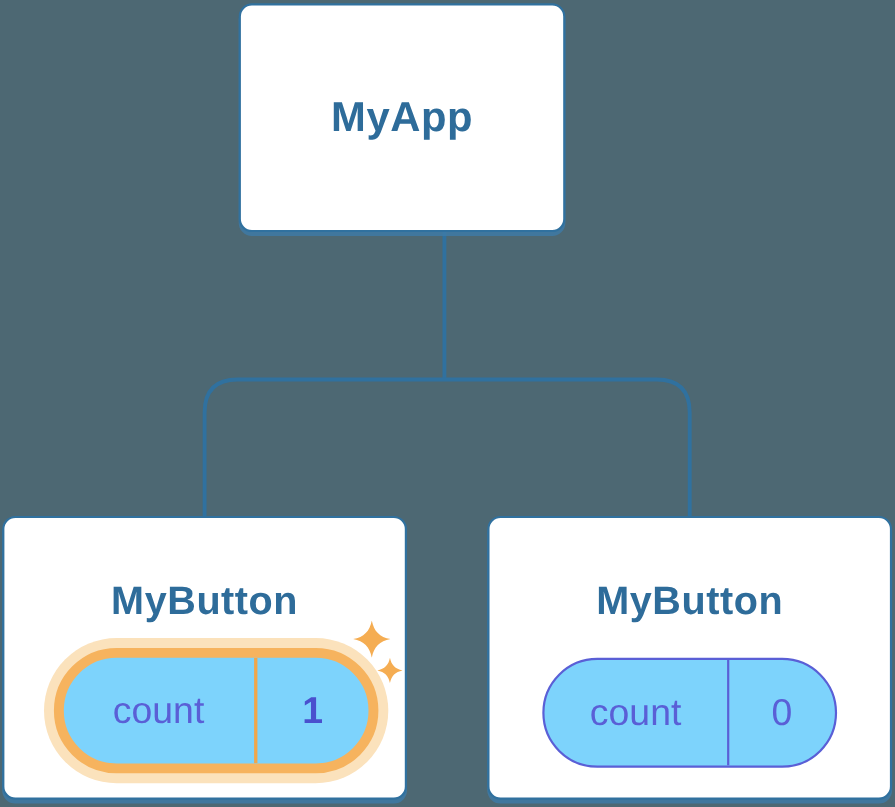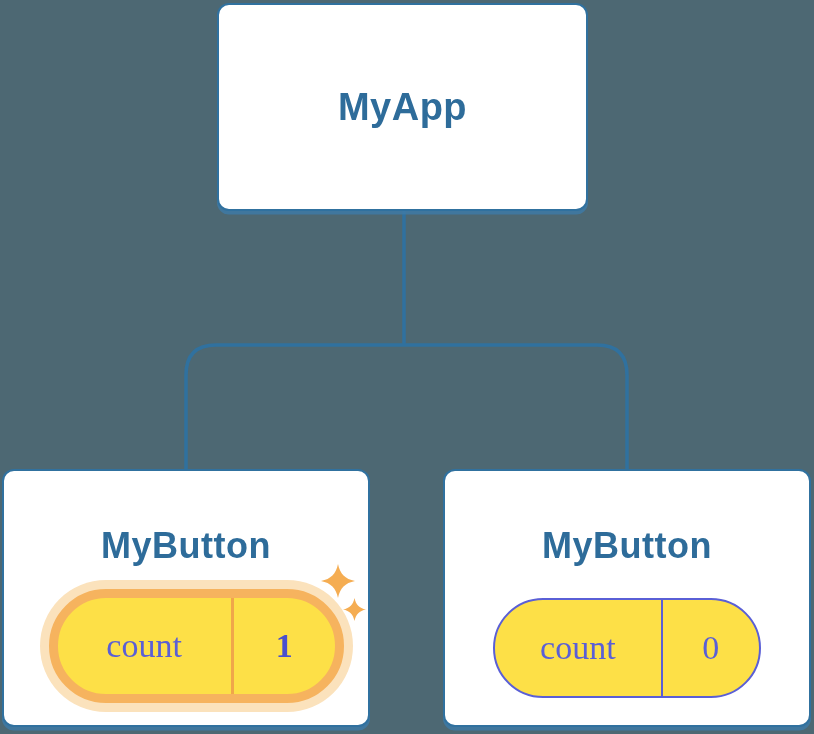--- a/index.html
+++ b/index.html
@@ -17,43 +17,42 @@
     position: absolute;
     background: #FFFFFF;
     border: 2.5px solid #30719F;
     border-radius: 12px;
     box-shadow: 0 3.5px 0 rgba(62,122,166,0.85);
     display: flex;
     flex-direction: column;
     align-items: center;
   }
   .card-root {
-    left: 217px; top: 3px; width: 371px; height: 208px;
+    left: 217px; top: 3px; width: 297px; height: 208px;
     justify-content: center;
   }
   .card-child-left  { left: 2px;   top: 469px; width: 368px; height: 258px; }
   .card-child-right { left: 443px; top: 469px; width: 368px; height: 258px; }
 
   .node-title {
     color: #2E6C9A;
     font-weight: 700;
     font-size: 36px;
     letter-spacing: 0.5px;
   }
   .card-root .node-title { font-size: 38px; }
   .card-child-left .node-title,
   .card-child-right .node-title { margin-top: 54px; }
 
   .pill {
     display: flex;
     align-items: stretch;
-    background: #fde047;
+    background: #7dd3fc;
     border-radius: 999px;
     overflow: hidden;
-    font-family: Liberation Serif, serif;
   }
   .pill-normal {
     width: 268px; height: 100px;
     border: 2px solid #5A5FD6;
     margin-top: 31px;
   }
   .pill-highlight {
     width: 295px; height: 114px;
     border: 9px solid #F6B35E;
     box-shadow: 0 0 0 9px #FBE2BC;

